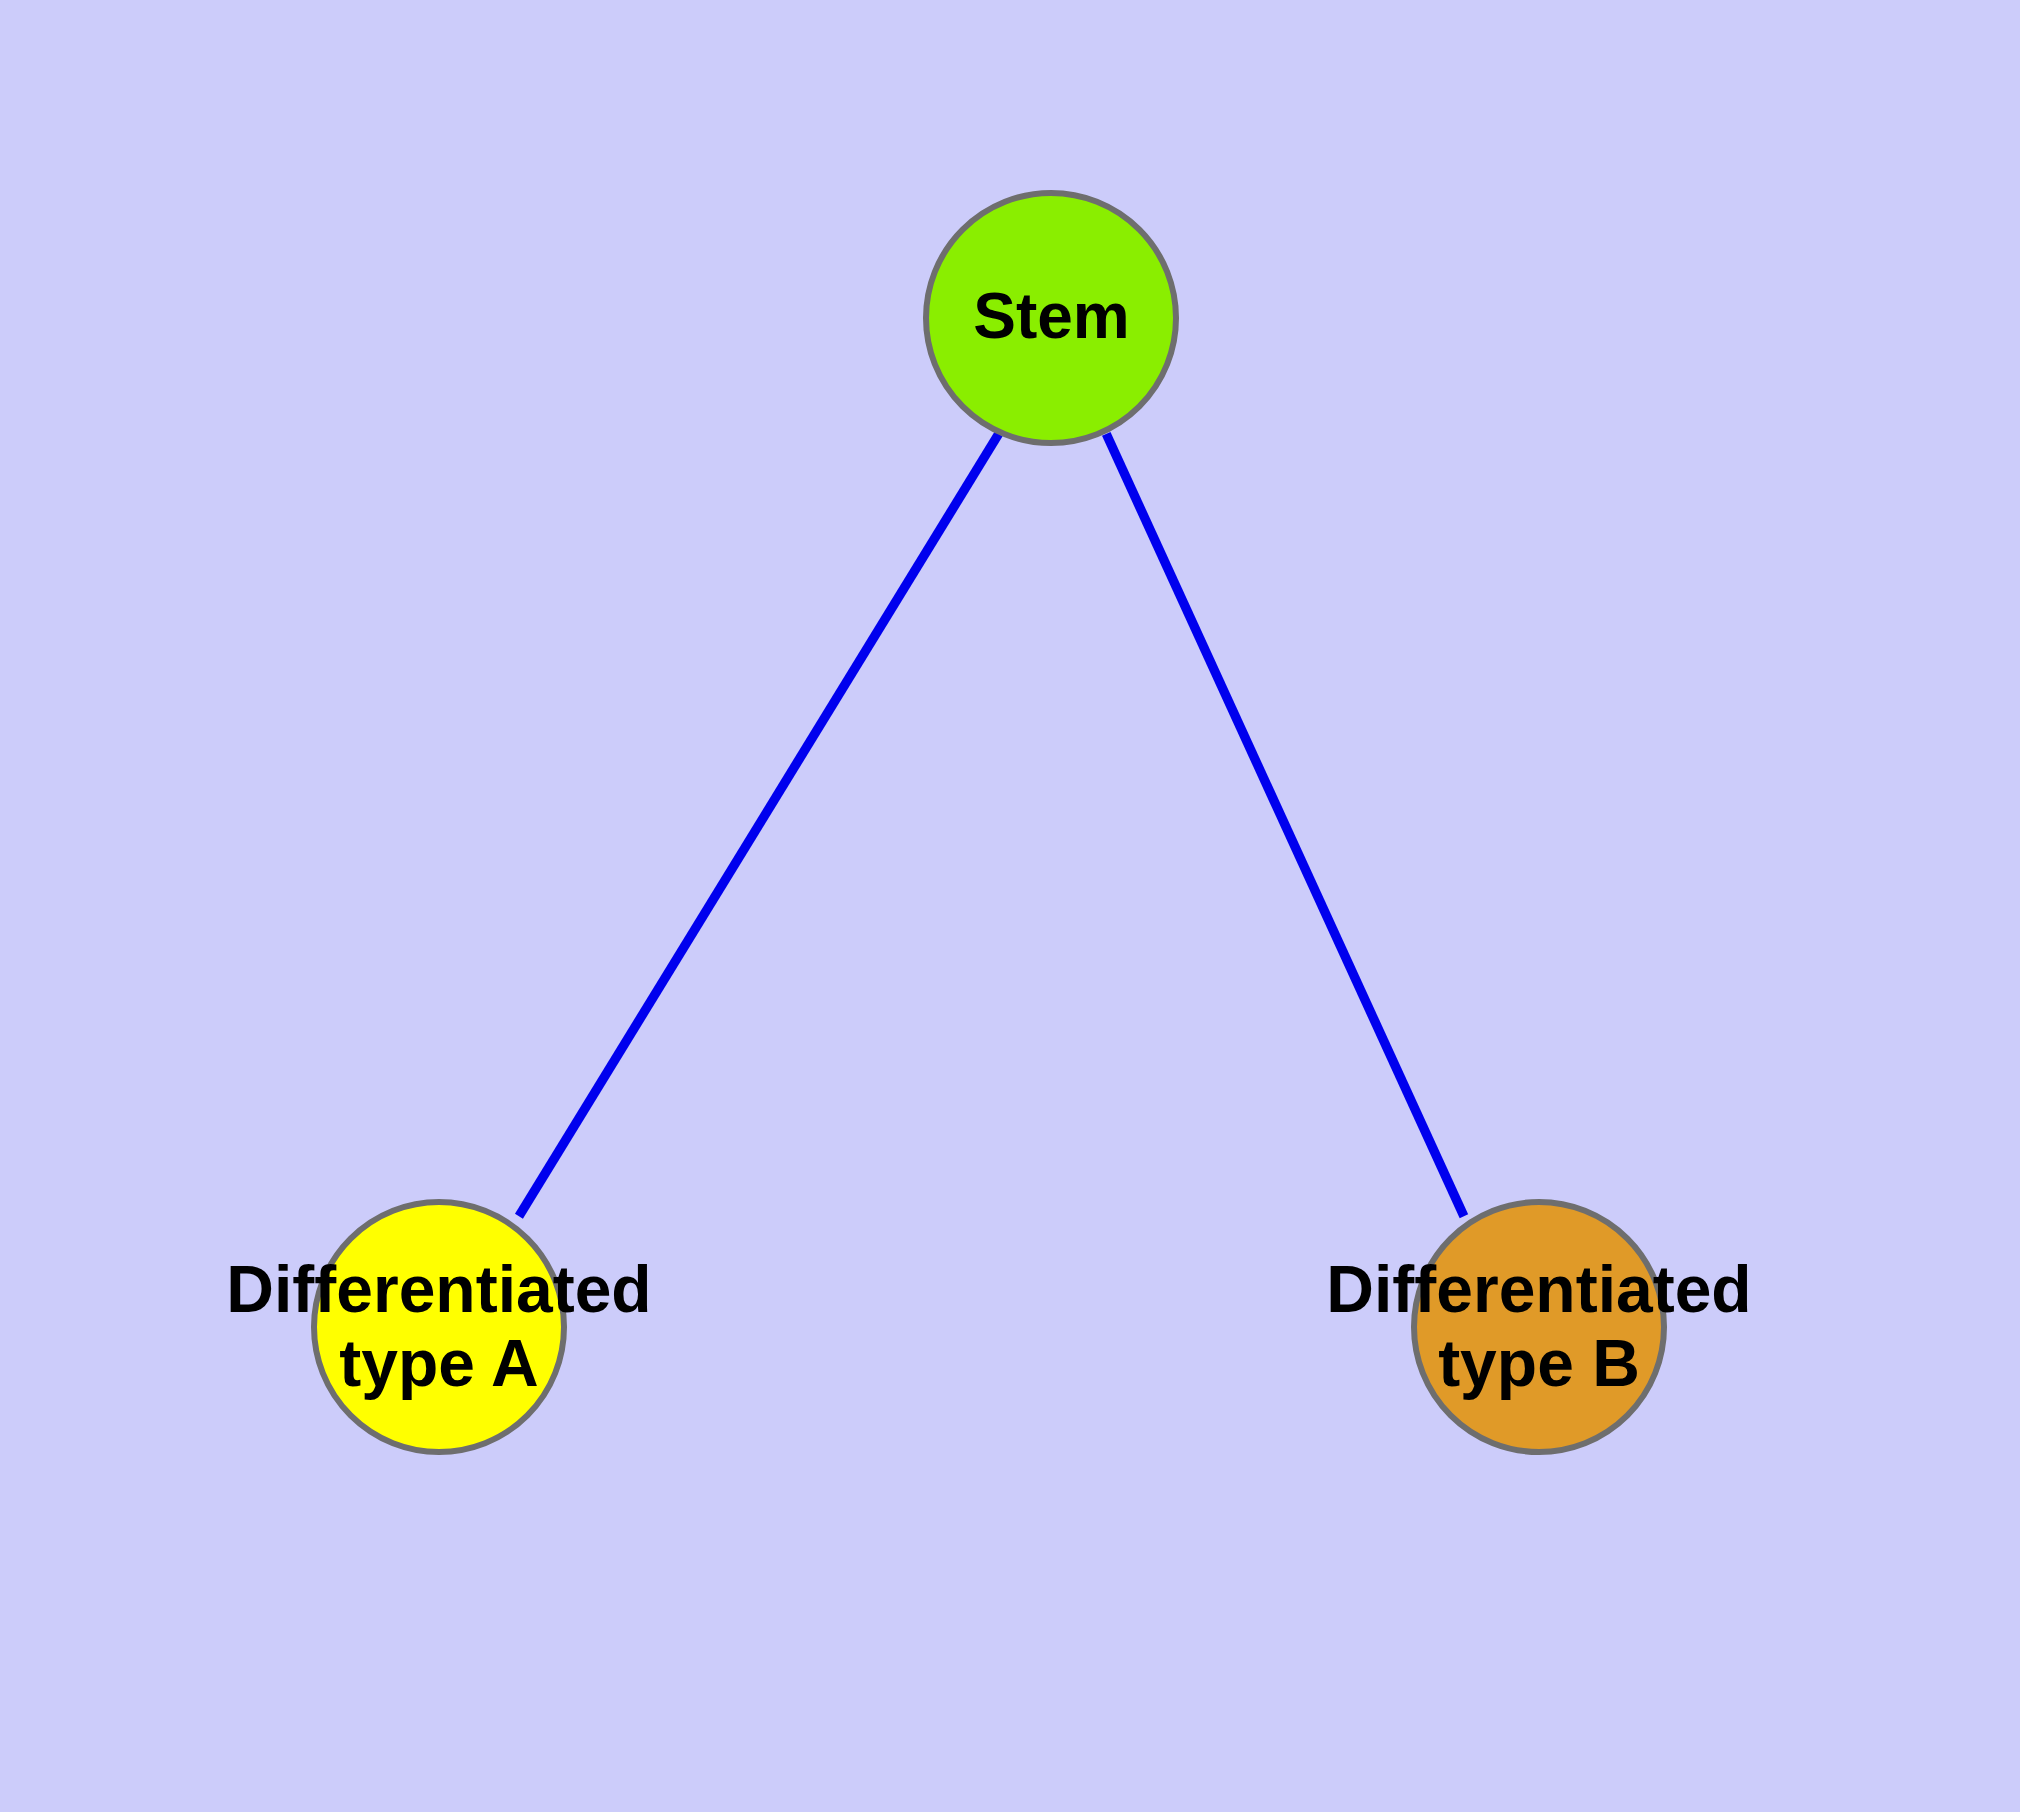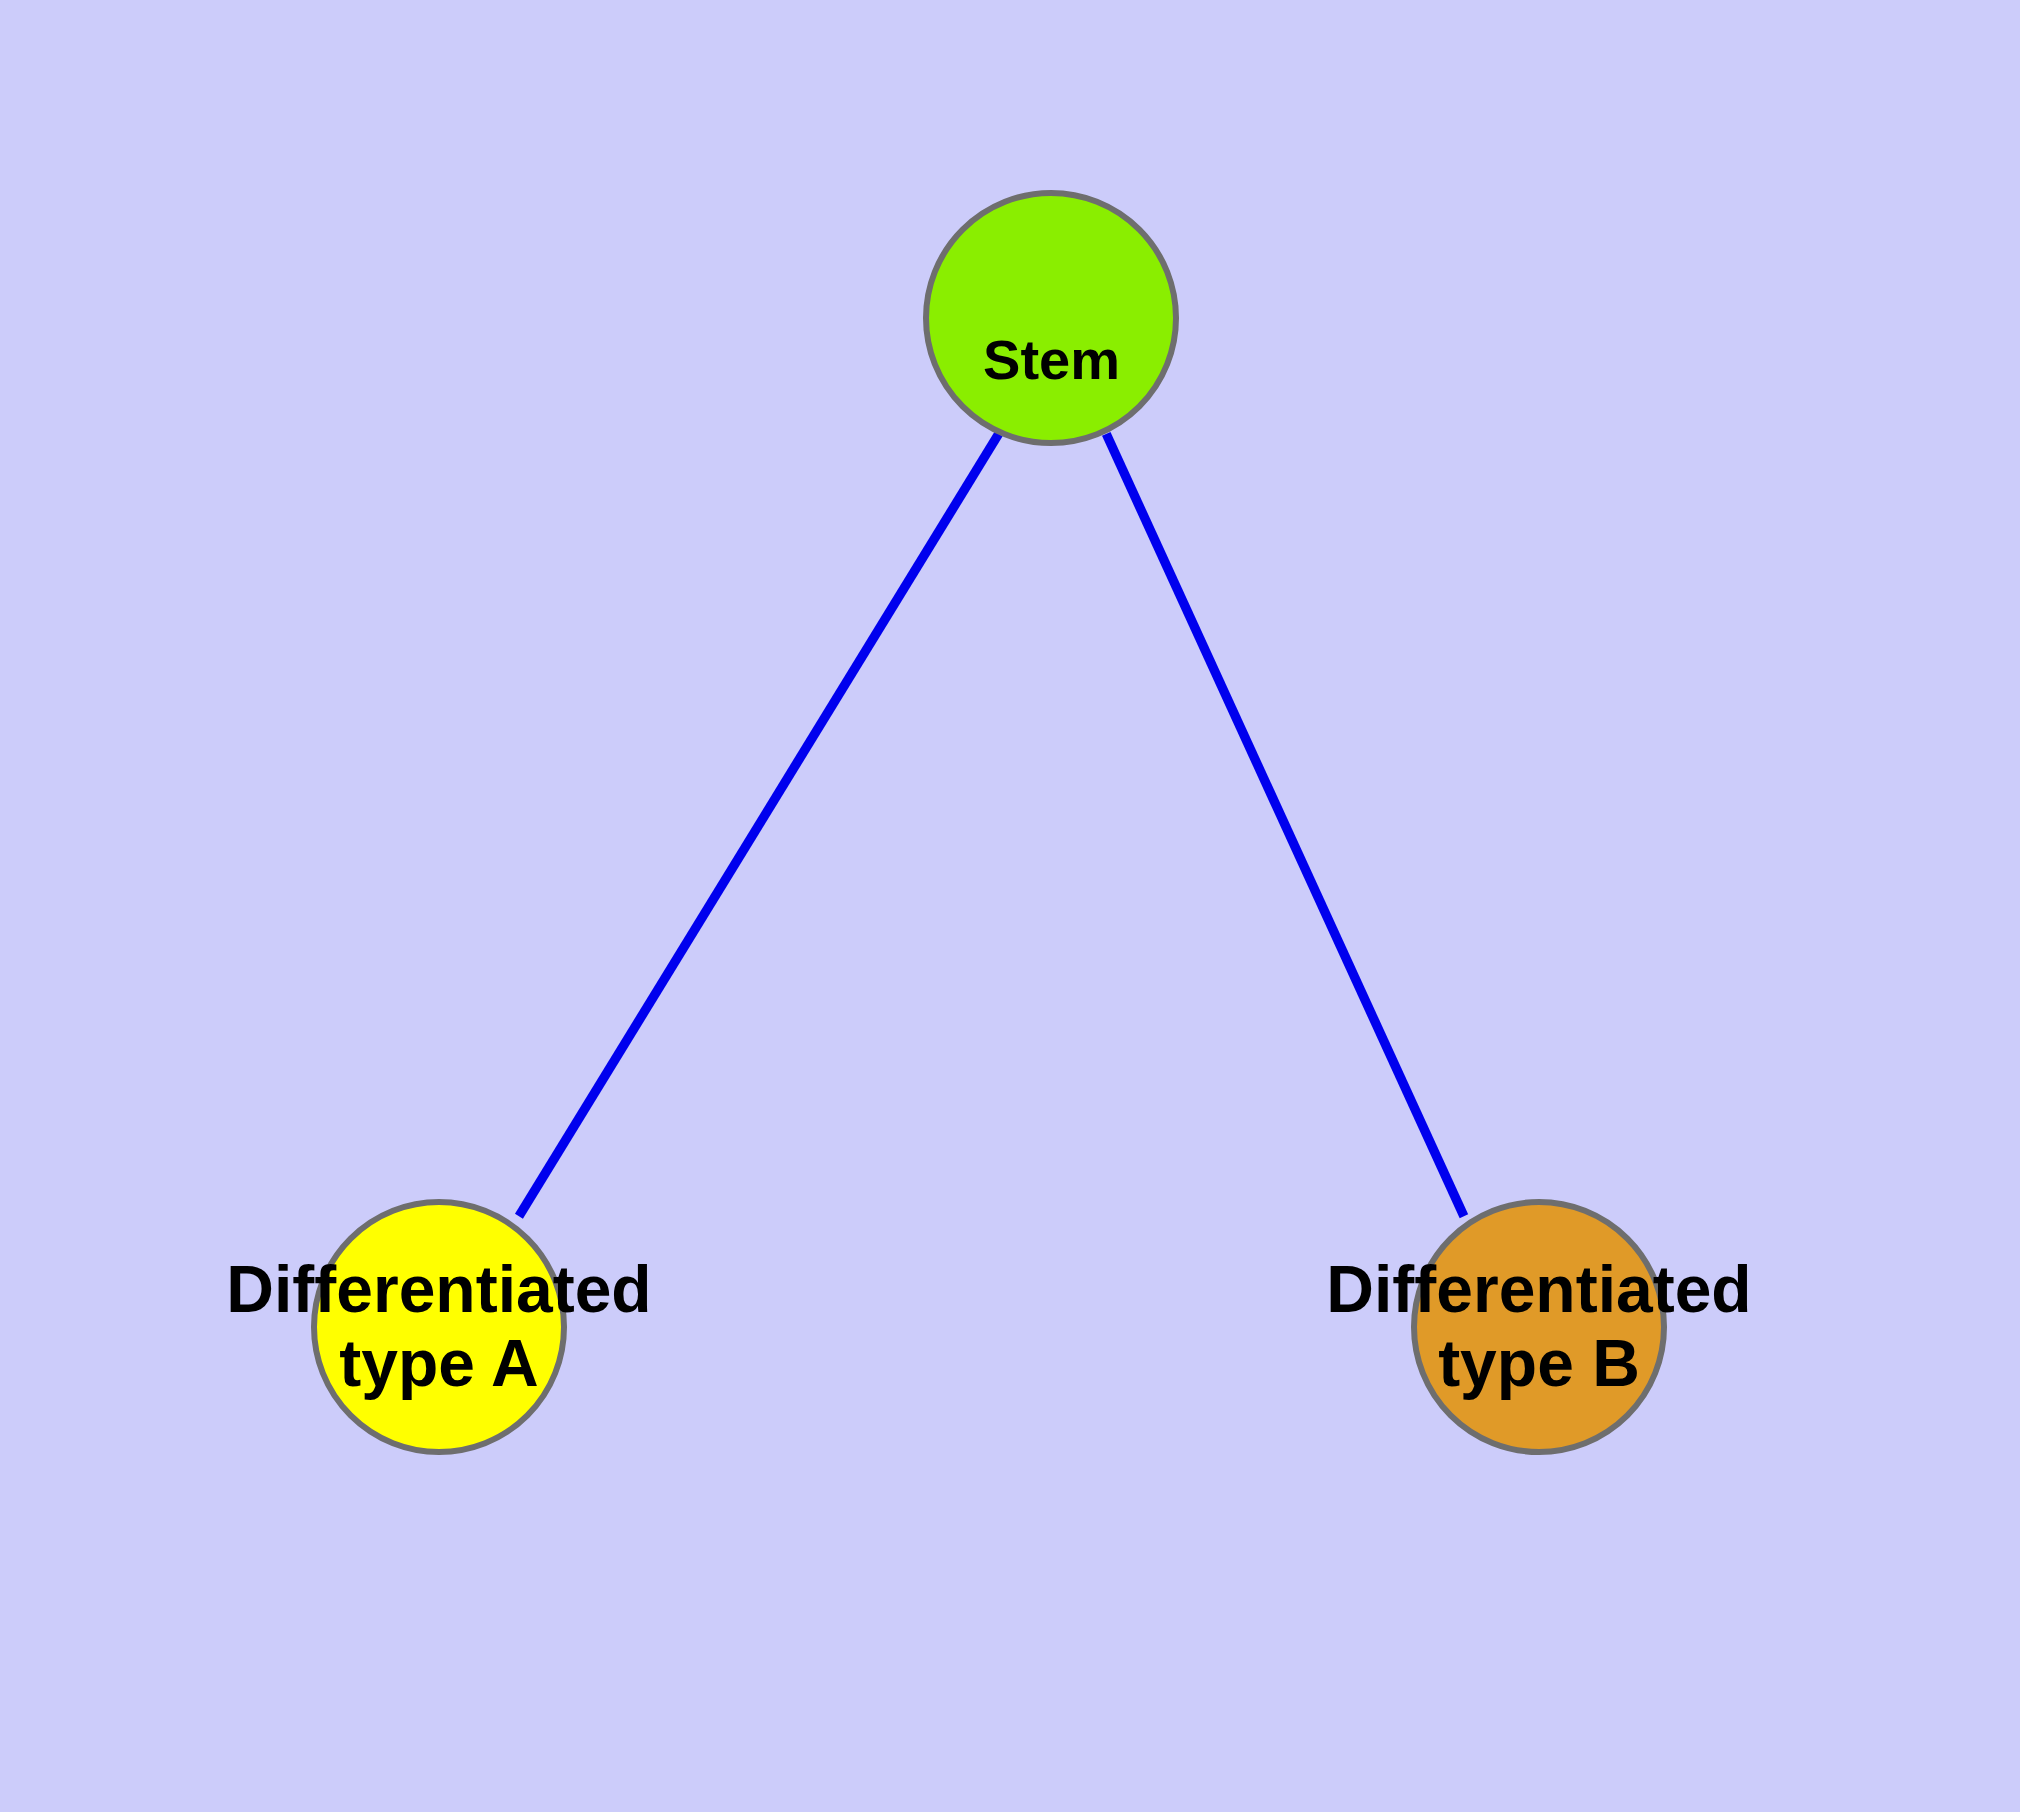--- a/index.html
+++ b/index.html
@@ -58,22 +58,21 @@
     font-weight: bold;
     text-align: center;
     line-height: 1.12;
     white-space: pre-line;
     pointer-events: none;
   }
   #label-stem {
     left: 797px;
     top: 264px;
     width: 509px;
-    font-size: 56px;
-    margin-top: 48px;
+    font-size: 64px;
   }
   #label-diff-a {
     left: 100px;
     top: 1246px;
     width: 678px;
     font-size: 66px;
   }
   #label-diff-b {
     left: 1200px;
     top: 1246px;

